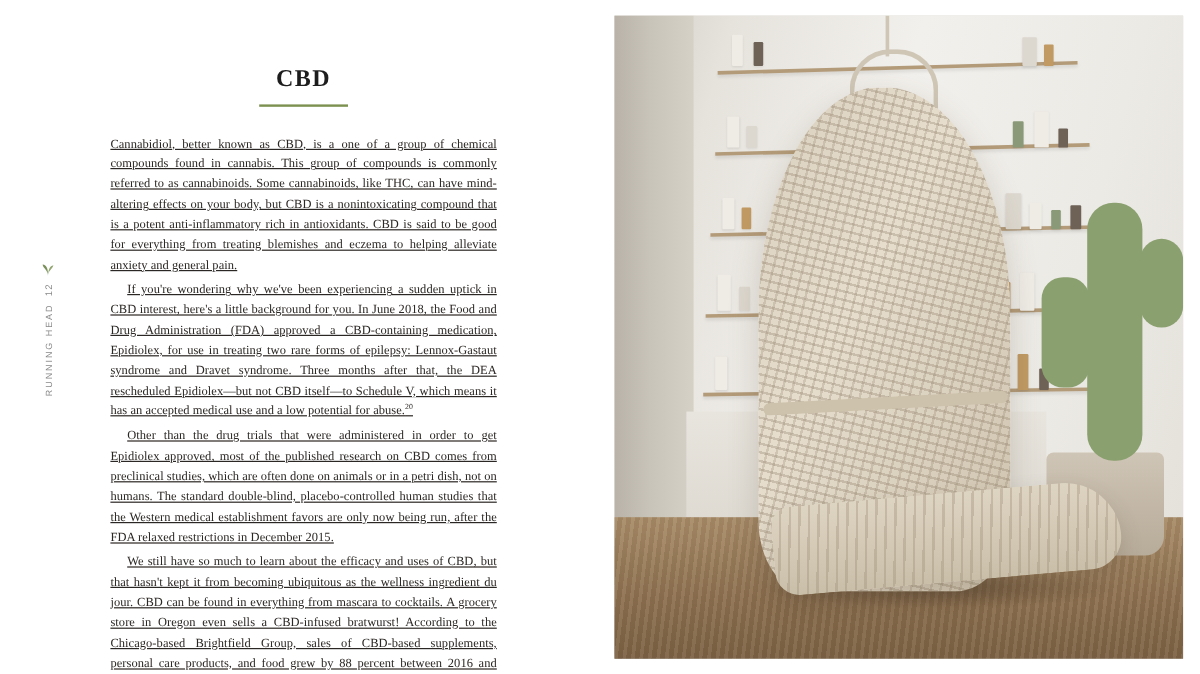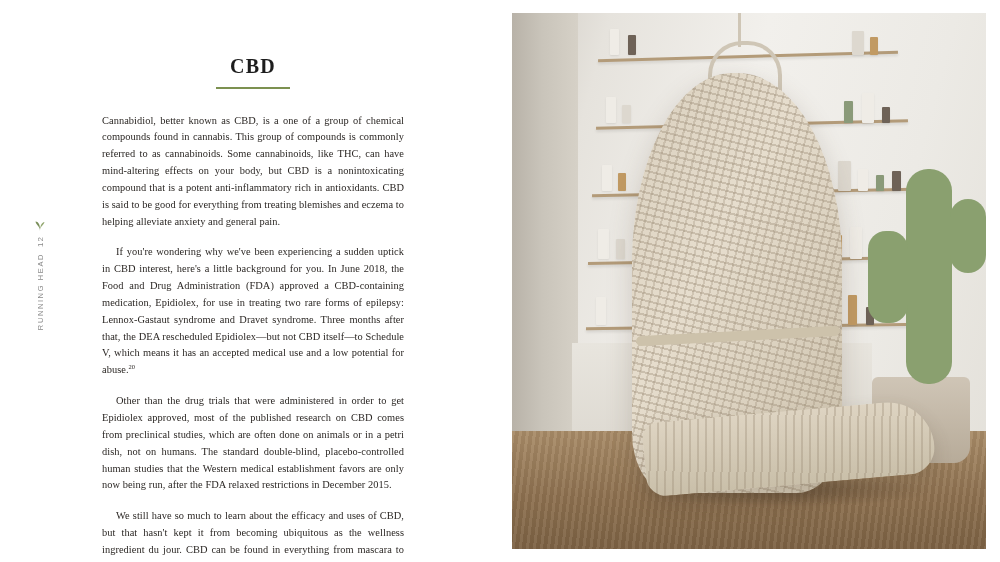--- a/index.html
+++ b/index.html
@@ -75,26 +75,27 @@
     color: #1d1d1d;
     margin: 0 0 9px 0;
   }
   .title-rule {
     width: 74px;
     height: 1.5px;
     background: #7c9150;
     margin: 0 auto 24px auto;
   }
   p.body-text {
-    margin: 14px;
+    margin: 4px;
     font-size: 10.4px;
     line-height: 1.62;
     text-align: justify;
     color: #2b2724;
     letter-spacing: 0.05px;
+    text-decoration: underline;
   }
   p.body-text + p.body-text {
     text-indent: 14px;
     margin-top: 0;
   }
   p.body-text sup {
     font-size: 6.5px;
     vertical-align: super;
     line-height: 0;
   }

